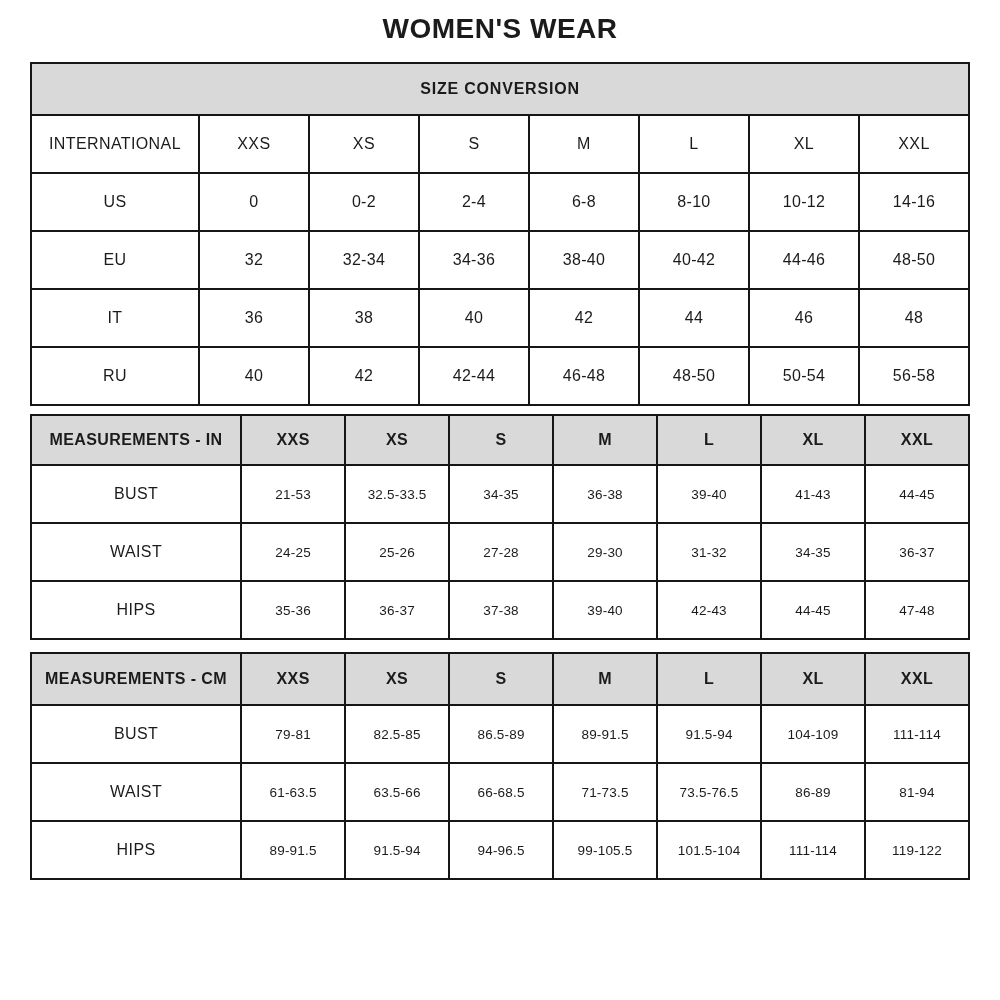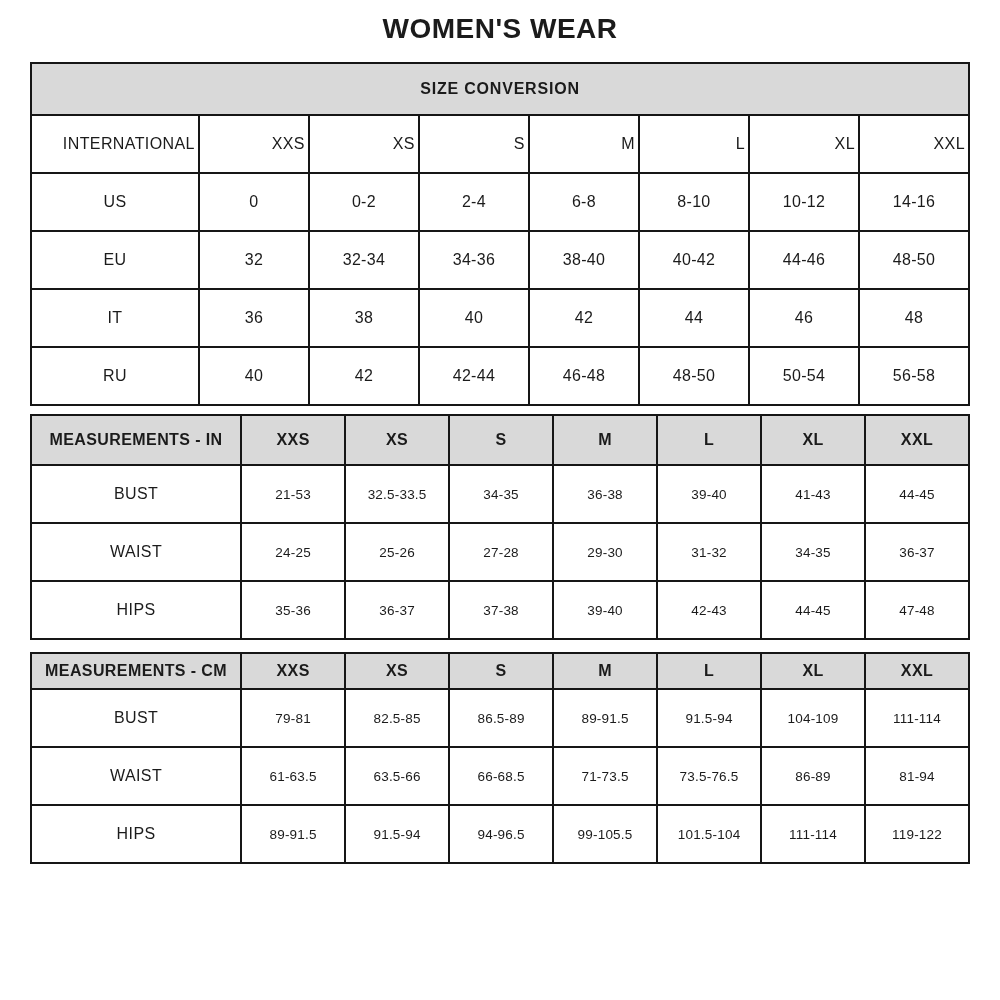--- a/index.html
+++ b/index.html
@@ -48,34 +48,33 @@
     background:var(--header-bg);
     font-weight:700;
     font-size:16px;
     letter-spacing:0.8px;
   }
   .tbl-conv .cols-row th{
     height:58px;
     font-size:16px;
     font-weight:400;
     letter-spacing:0.4px;
-    text-align:right;
   }
   .tbl-conv td{height:58px;font-size:16px;letter-spacing:0.3px;}
 
   
   .tbl-meas .cols-row th{
     background:var(--header-bg);
     font-weight:700;
     font-size:16px;
     letter-spacing:0.4px;
   }
   .tbl-meas-in{margin-bottom:12px;}
   .tbl-meas-in .cols-row th{height:50px;}
-  .tbl-meas-cm .cols-row th{height:36px;}
+  .tbl-meas-cm .cols-row th{height:52px;}
   .tbl-meas td{height:58px;font-size:13.5px;letter-spacing:0.2px;}
   .tbl-meas td.row-label{font-size:16px;letter-spacing:0.4px;}
 </style>
 </head>
 <body>
 
 <div class="page">
   <h1 class="page-title">WOMEN'S WEAR</h1>
 
   <table class="tbl-conv">

